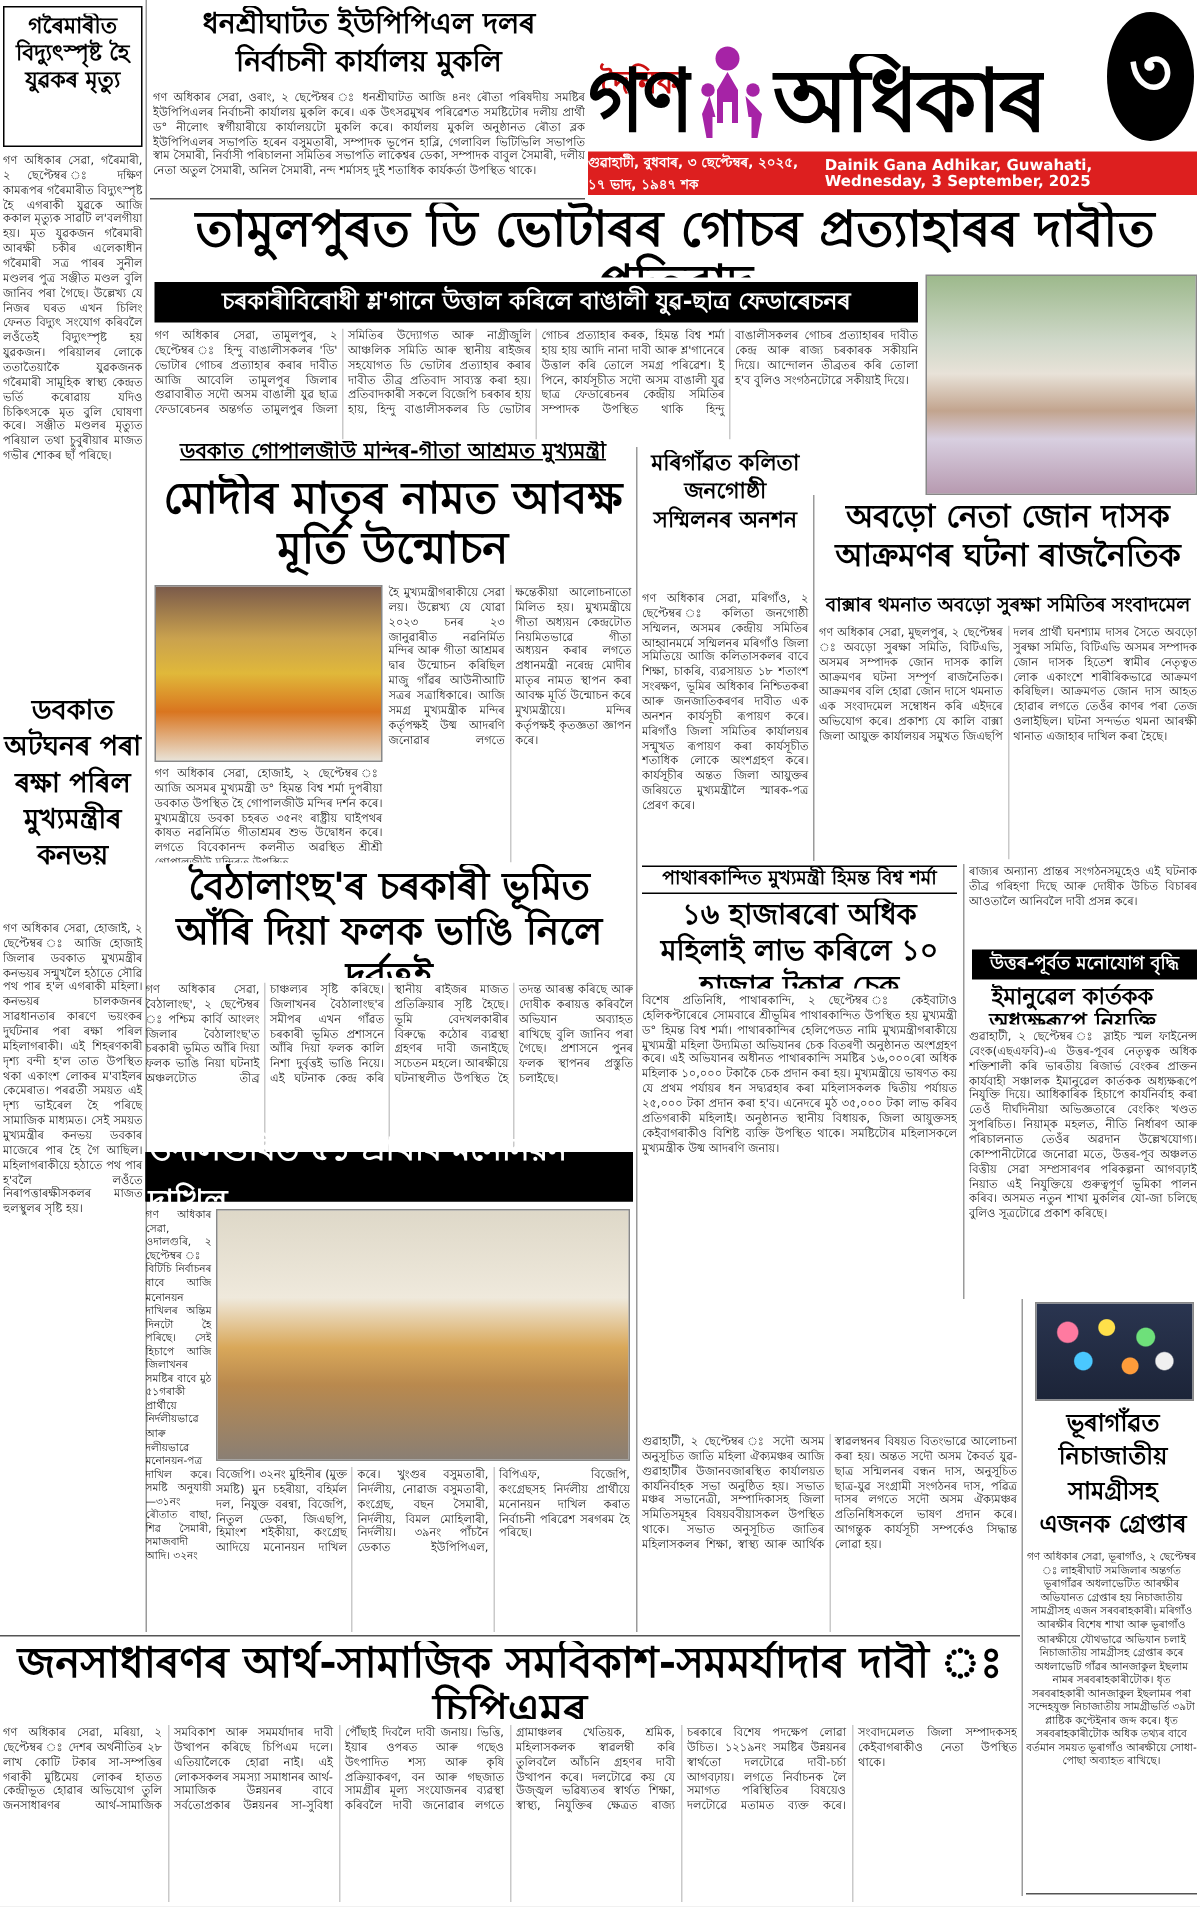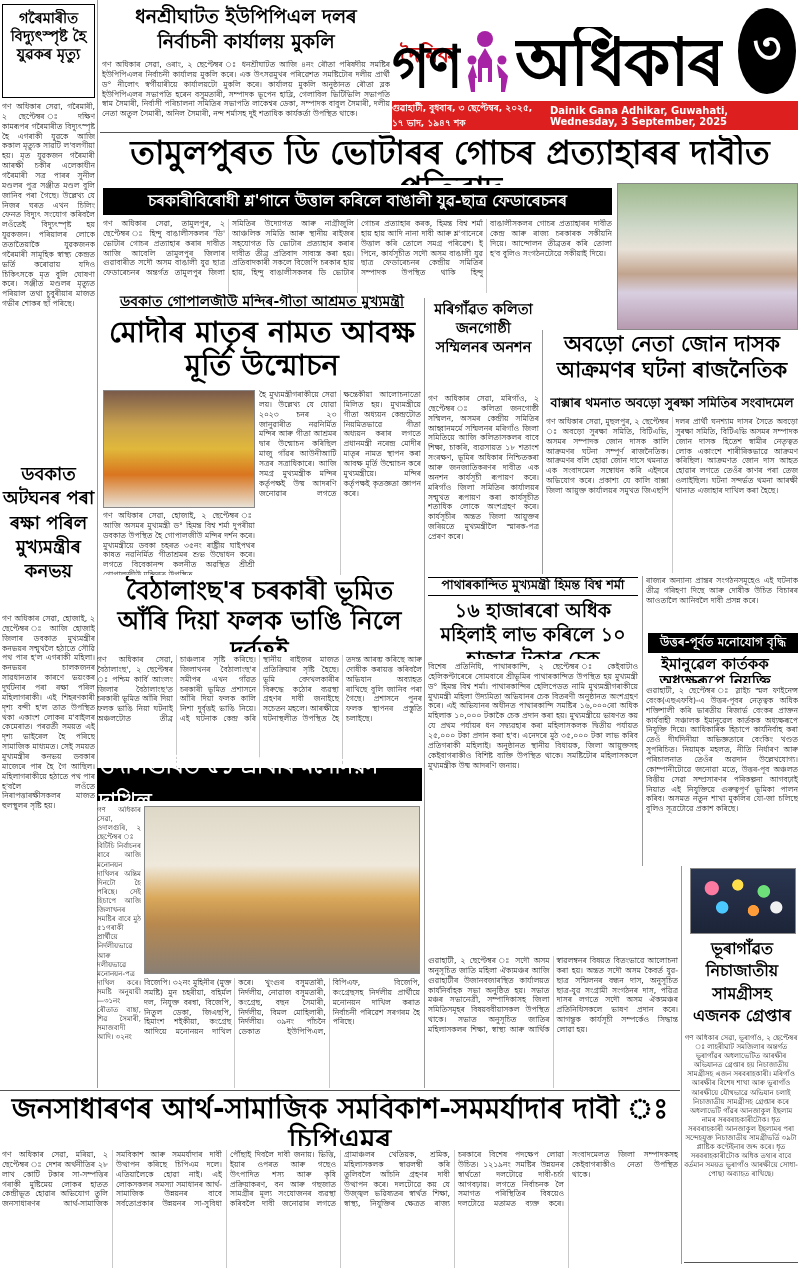--- a/index.html
+++ b/index.html
@@ -55,21 +55,21 @@
     <span style="display:inline-block;margin:0 4px;">
       <svg width="46" height="66" viewBox="0 0 46 66">
         <circle cx="20" cy="9" r="8" fill="#a623a6"></circle>
         <path d="M20 18 L13 30 L13 52 L17 52 L17 38 L23 38 L23 52 L27 52 L27 30 Z" fill="#a623a6"></path>
         <path d="M8 34 L3 46 L6 62 L10 62 L10 48 L12 48 Z" fill="#a623a6"></path>
         <path d="M32 34 L43 46 L40 62 L36 62 L36 48 L34 48 Z" fill="#a623a6"></path>
         <circle cx="7" cy="30" r="4.5" fill="#a623a6"></circle>
         <circle cx="37" cy="30" r="4.5" fill="#a623a6"></circle>
       </svg>
     </span>
-    <span class="headline" style="font-size:66px;letter-spacing:-2px;">অধিকাৰ</span>
+    <span class="headline" style="font-size:58px;letter-spacing:-2px;">অধিকাৰ</span>
   </div>
   <div class="abs" style="left:738px;top:8px;width:58px;height:86px;background:#000;border-radius:50%;
         display:flex;align-items:center;justify-content:center;">
     <span style="color:#fff;font-size:44px;font-weight:bold;">৩</span>
   </div>
   <div class="abs redband" style="left:392px;top:101px;width:406px;height:29px;">
     <span class="bold" style="font-size:9px;">গুৱাহাটী, বুধবাৰ, ৩ ছেপ্টেম্বৰ, ২০২৫, ১৭ ভাদ, ১৯৪৭ শক</span>
     <span class="bold" style="font-size:10px;">Dainik Gana Adhikar, Guwahati, Wednesday, 3 September, 2025</span>
   </div>
 

